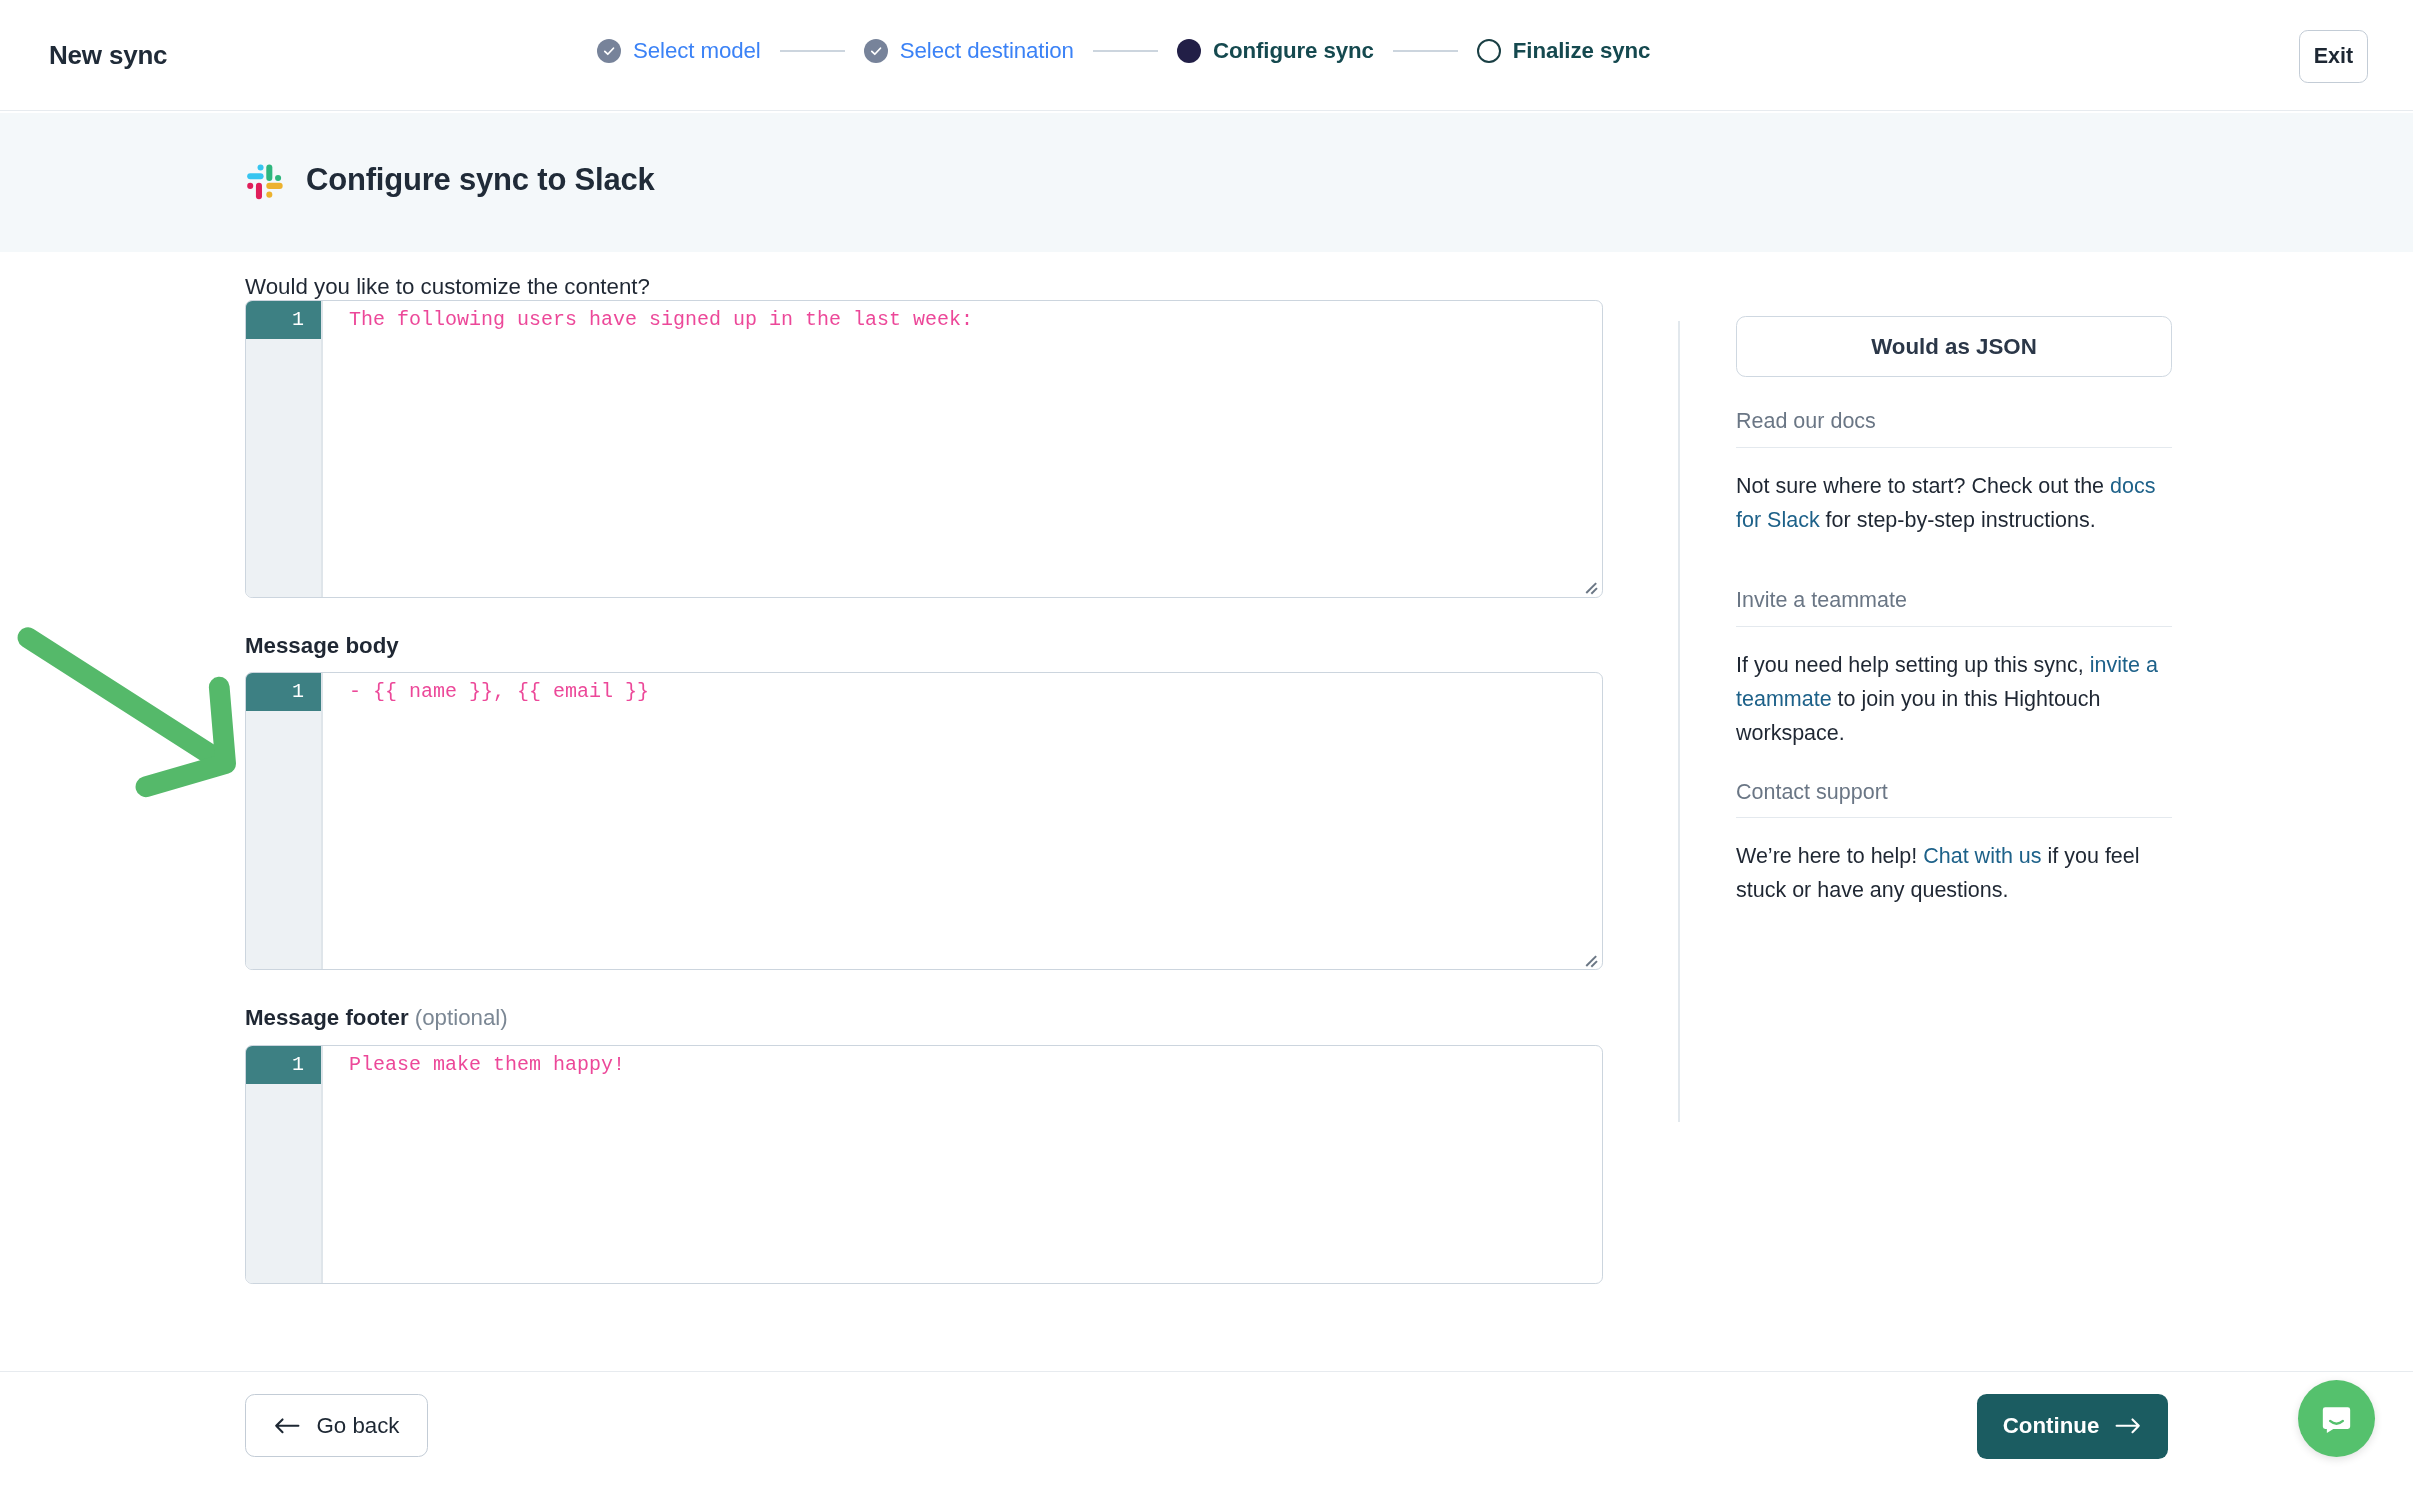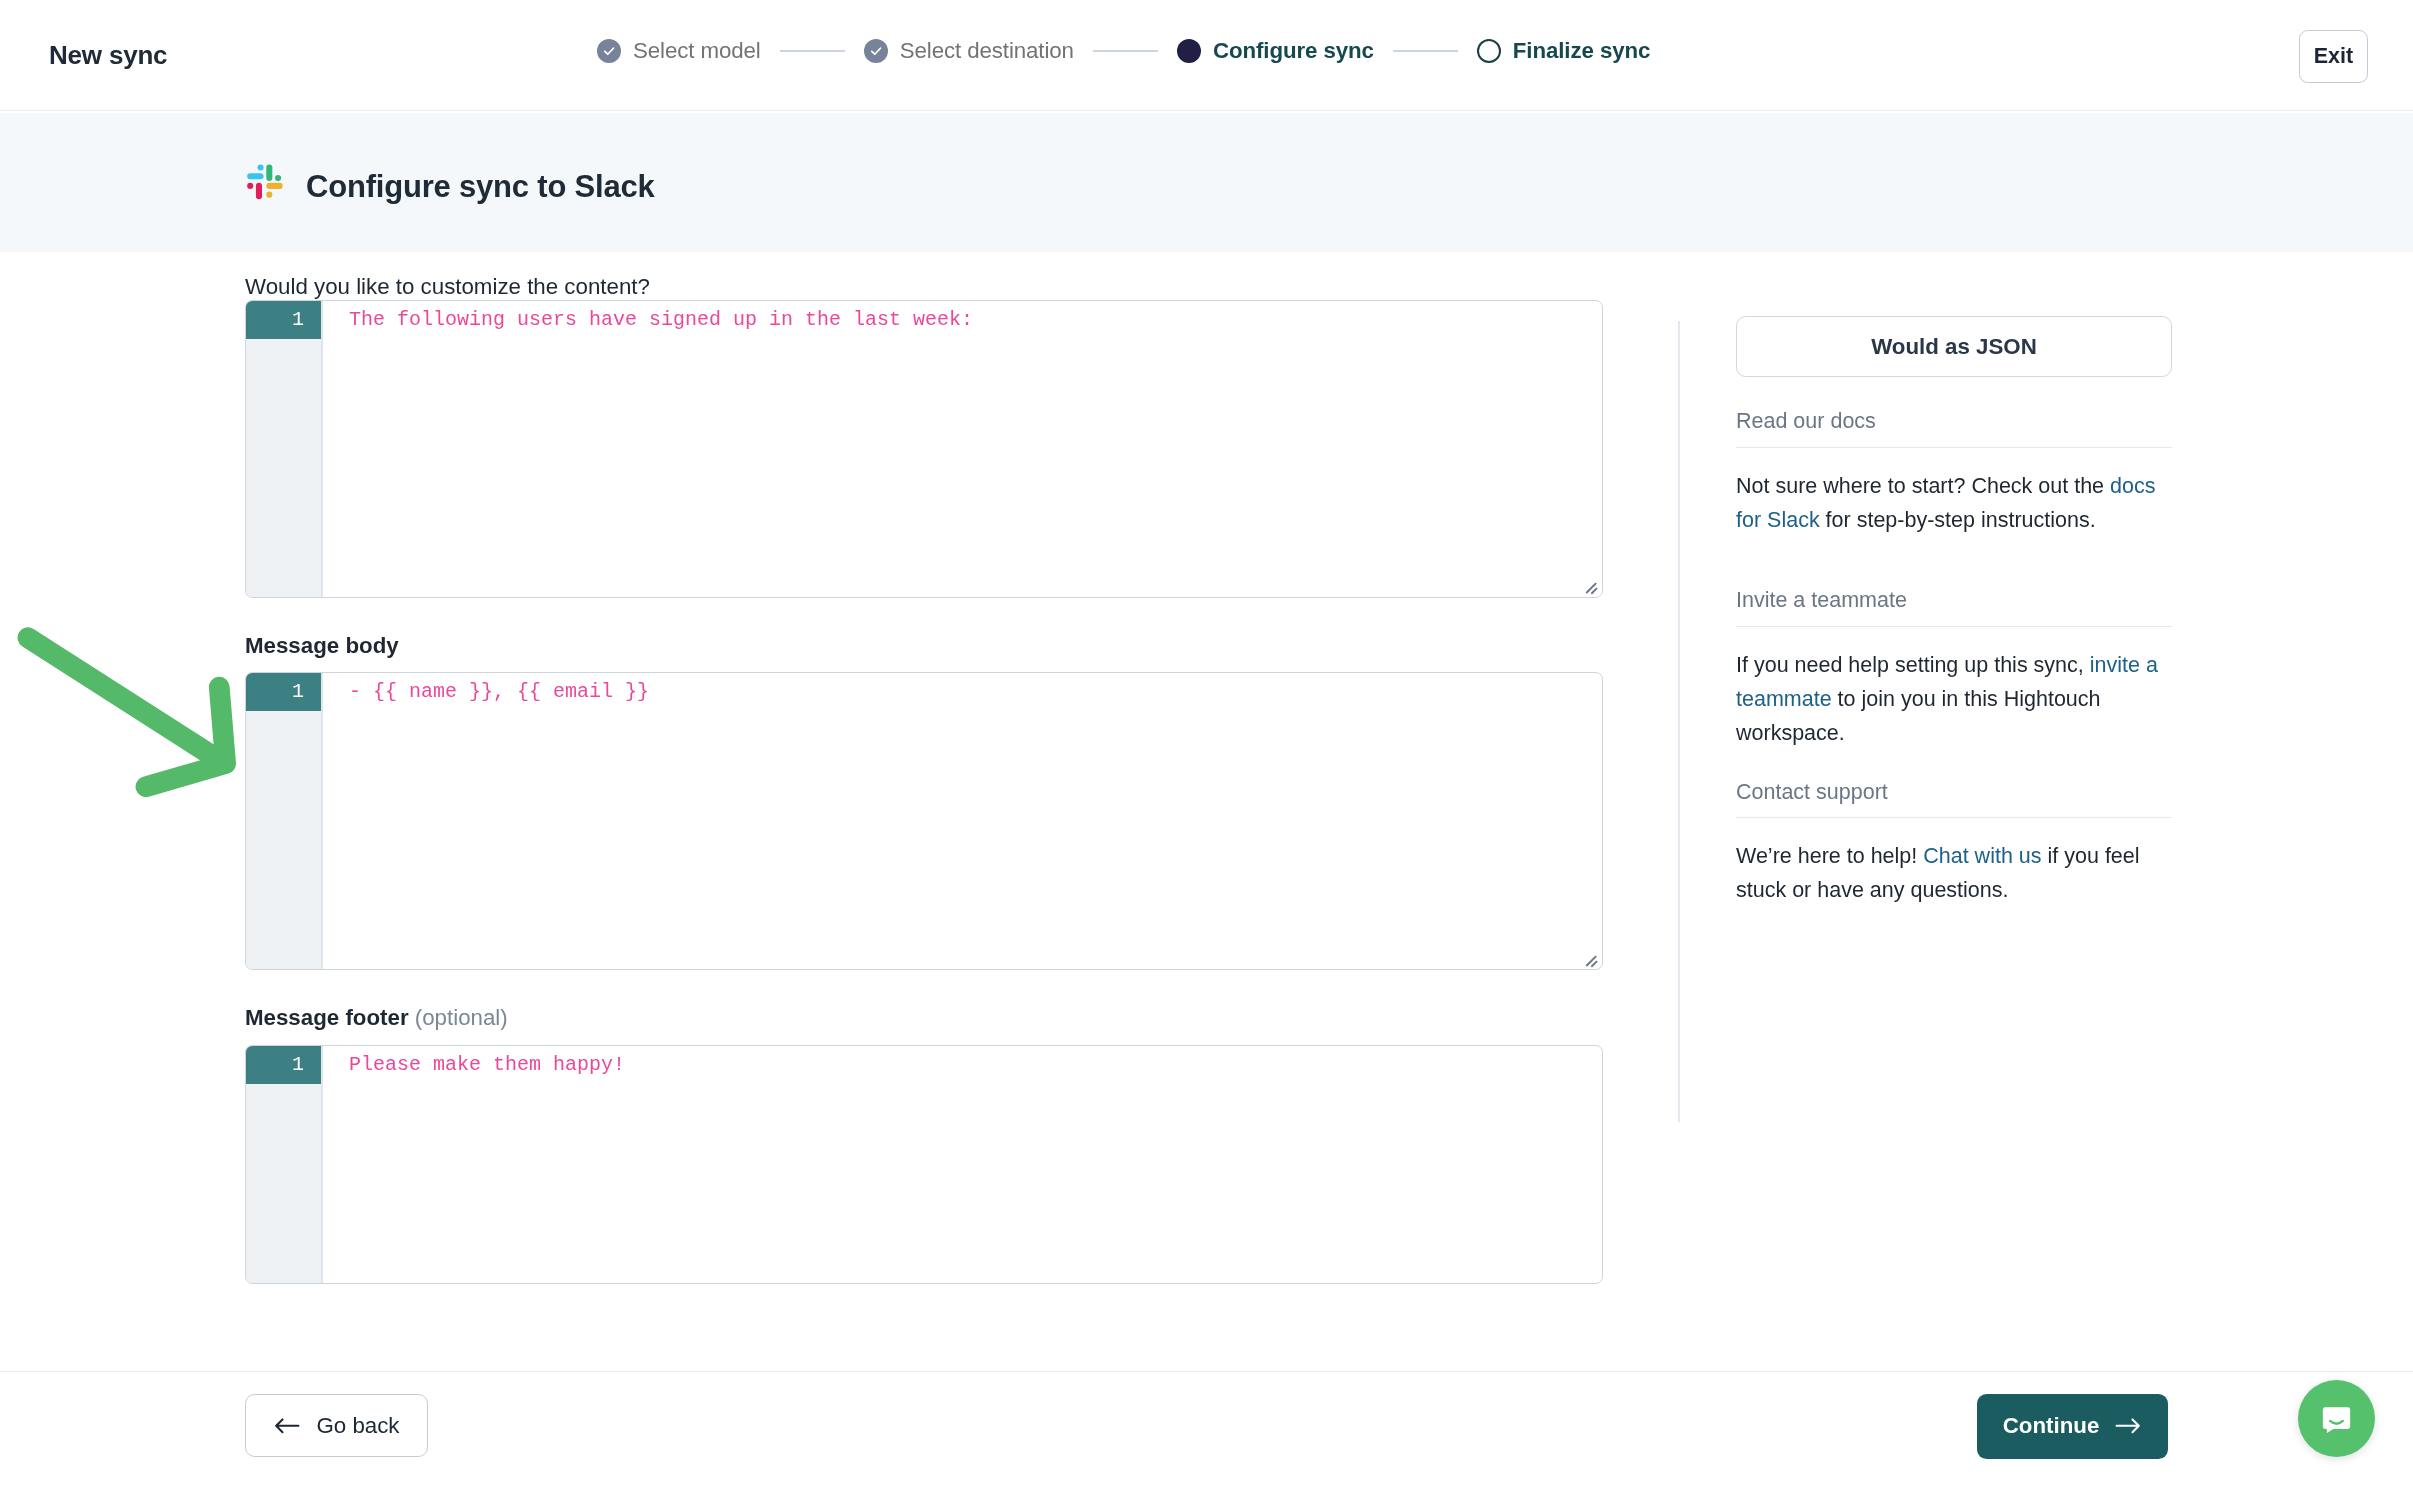--- a/index.html
+++ b/index.html
@@ -51,21 +51,21 @@
     display: flex;
     align-items: center;
     gap: 12px;
   }
 
   .step-label {
     font-size: 22.3px;
     letter-spacing: -0.1px;
   }
 
-  .step.done .step-label { color: #737373; font-weight: 400; }
+  .step.done .step-label { color: #3b82f6; font-weight: 400; }
   .step.current .step-label { color: #15494f; font-weight: 700; }
   .step.todo .step-label { color: #15494f; font-weight: 700; }
 
   .step-circle {
     width: 24px; height: 24px;
     border-radius: 50%;
     flex: 0 0 24px;
     display: flex; align-items: center; justify-content: center;
   }
   .step.done .step-circle {
@@ -109,21 +109,21 @@
     top: 113px; left: 0;
     width: 2413px;
     height: 140px;
     background: #f4f8fa;
     display: flex;
     align-items: center;
   }
 
   .banner-inner {
     display: flex;
-    align-items: flex-end;
+    align-items: flex-start;
     gap: 21px;
     margin-left: 242px;
   }
 
   .slack-logo { width: 43px; height: 43px; display: block; }
 
   .banner-title {
     font-size: 31px;
     font-weight: 600;
     color: #202b38;

